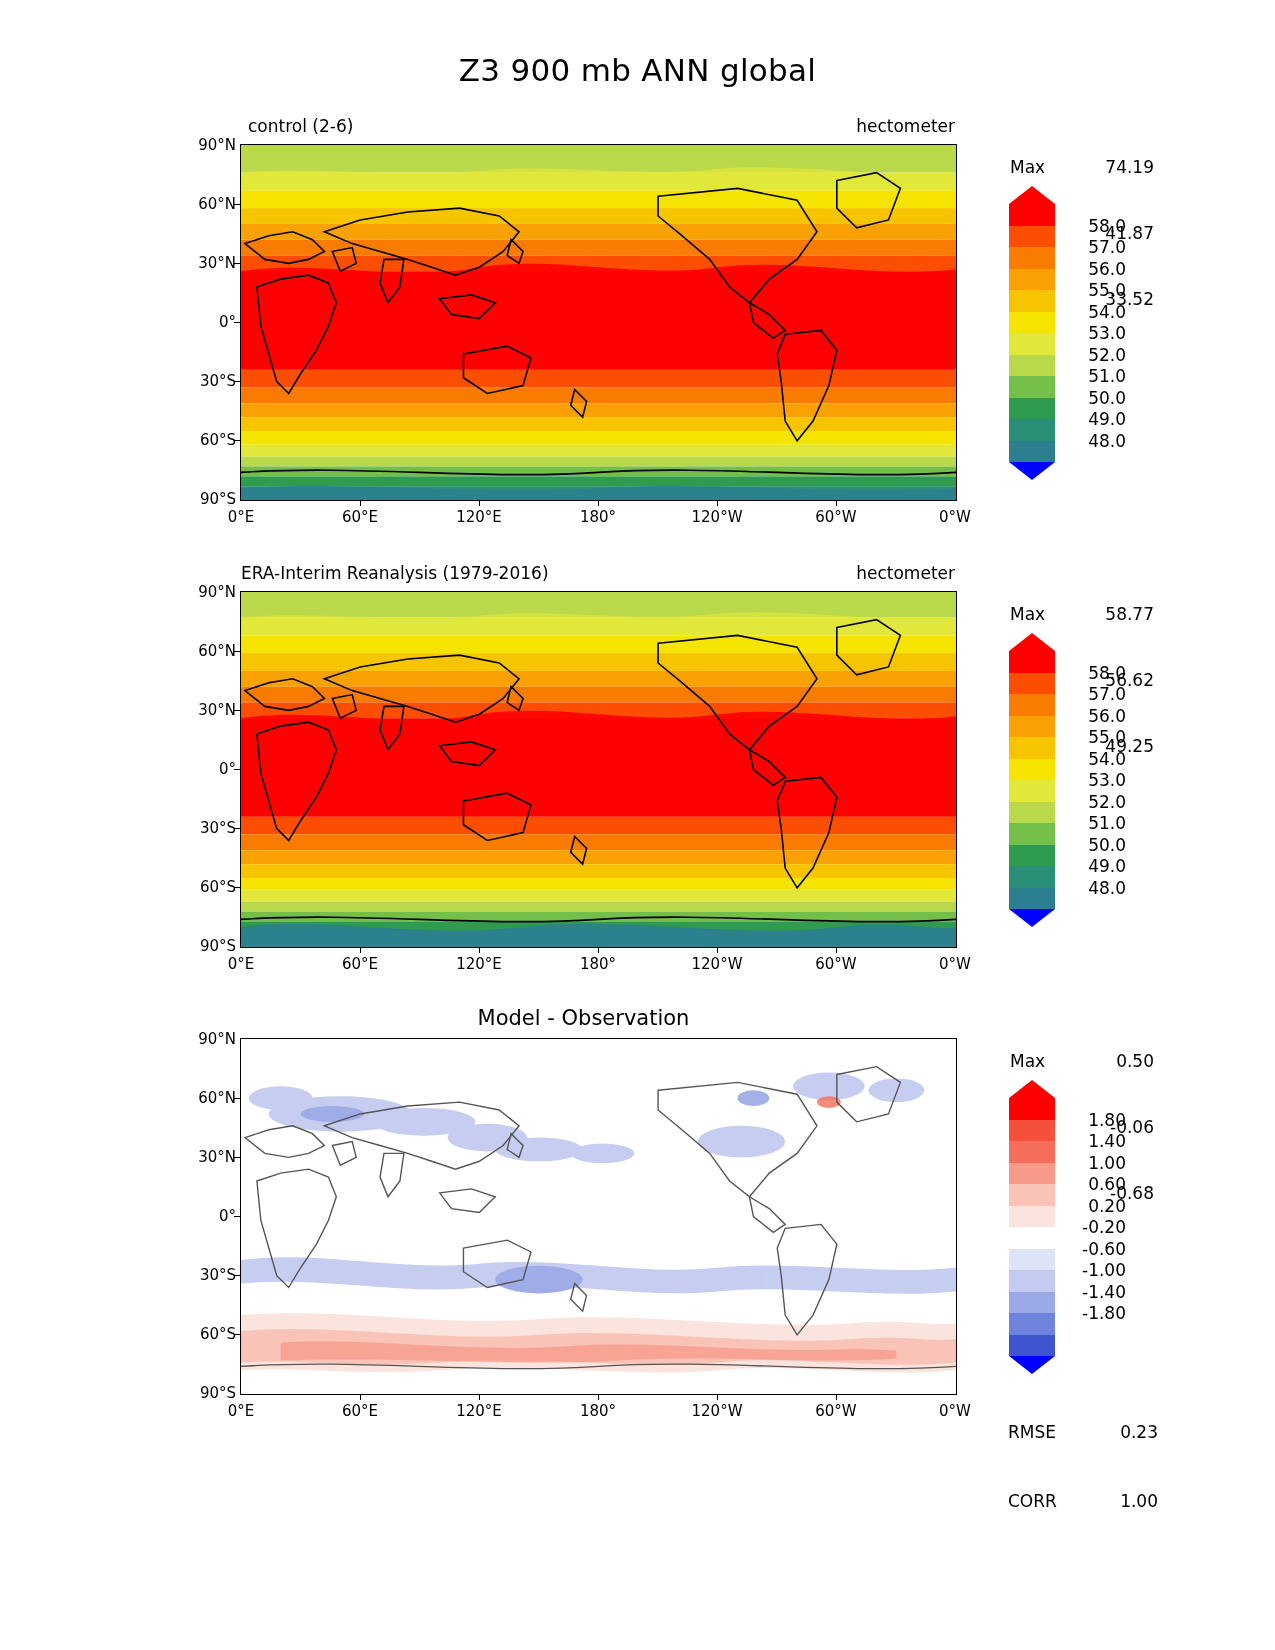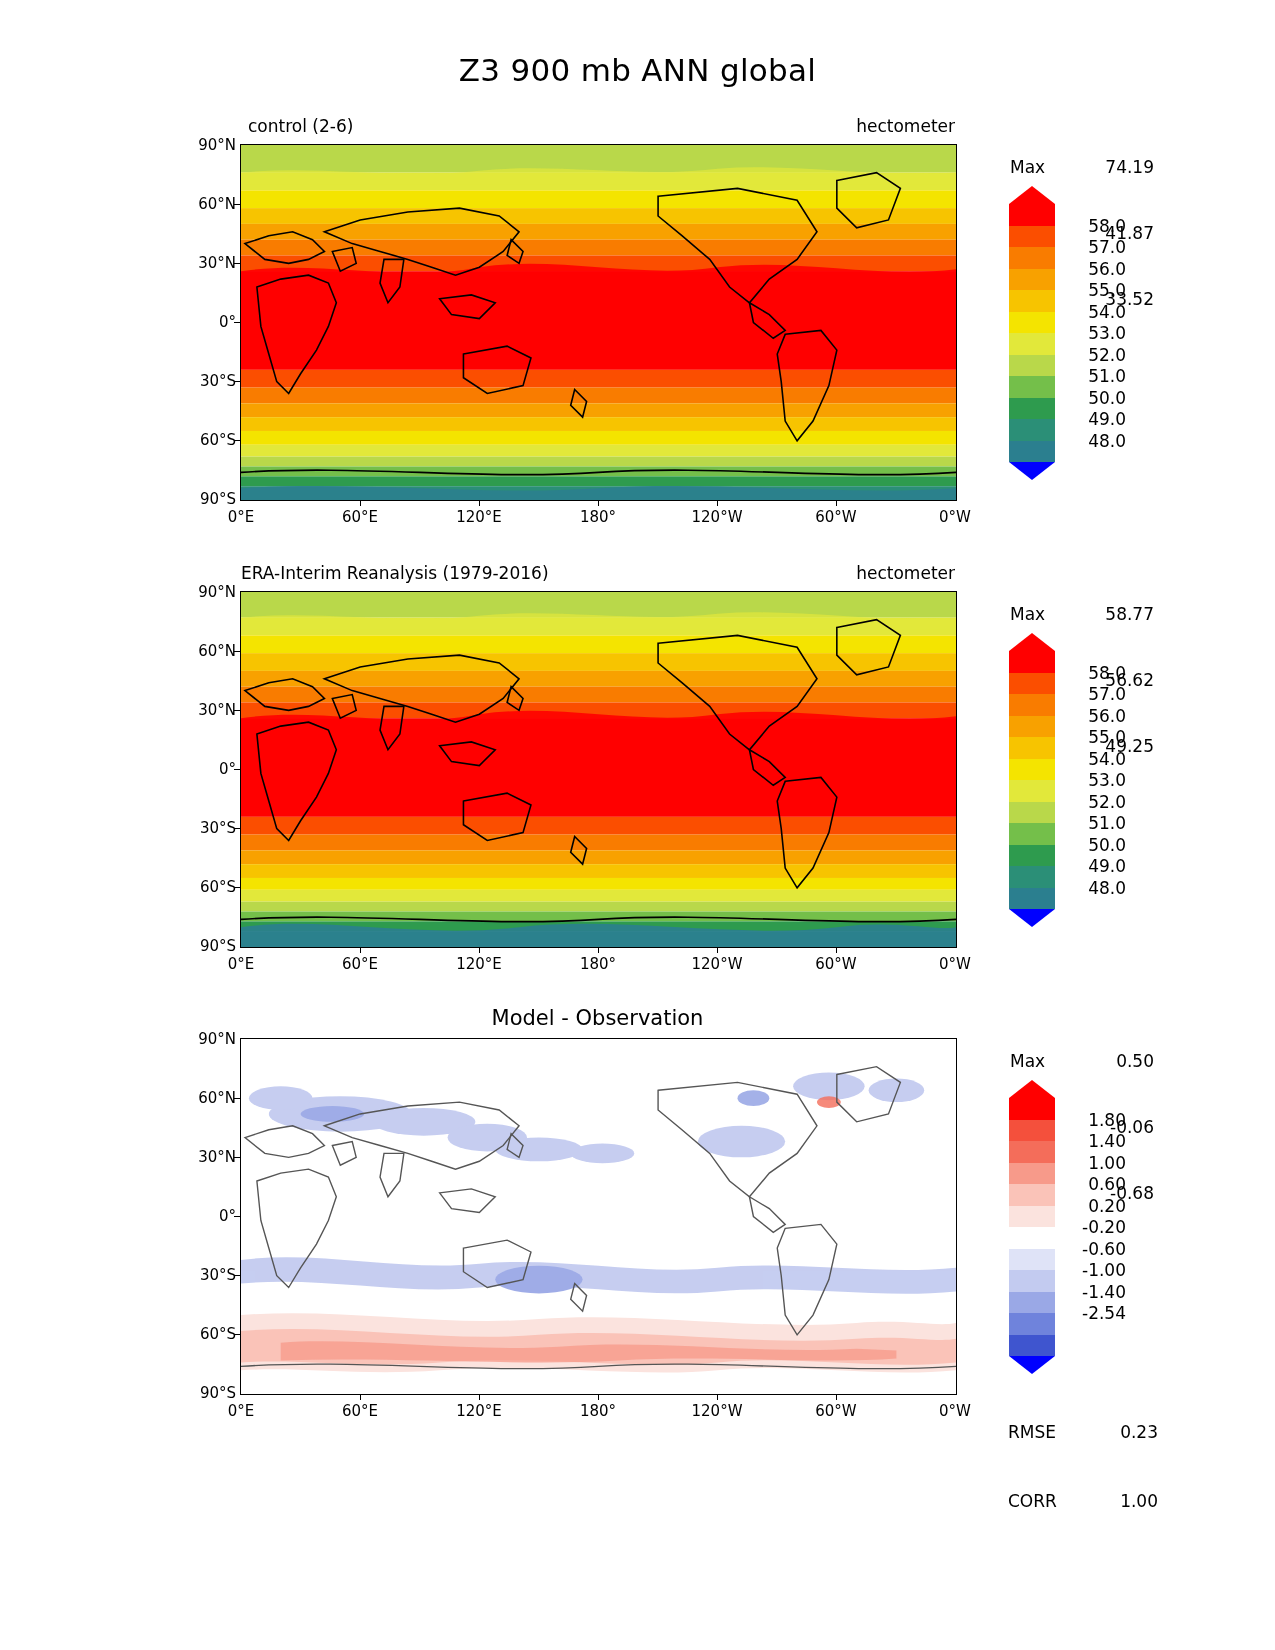--- a/index.html
+++ b/index.html
@@ -416,21 +416,21 @@
     <span style="top:168.5px;">52.0</span>
     <span style="top:190px;">51.0</span>
     <span style="top:211.5px;">50.0</span>
     <span style="top:233px;">49.0</span>
     <span style="top:254.5px;">48.0</span>
   </div>
 </div>
 
 <div class="panel" style="top:0;">
 
-  <div class="panel-label-center" style="left:240px; top:1006px; width:715px;">Model - Observation</div>
+  <div class="panel-label-center" style="left:226px; top:1006px; width:715px;">Model - Observation</div>
 
   <div class="maparea" style="left:240px; top:1038px; width:715px; height:355px;">
     <svg class="mapsvg" width="715" height="355" viewBox="0 0 360 180" preserveAspectRatio="none">
       <defs>
           <clipPath id="clipC">
             <rect x="0" y="0" width="360" height="180"></rect>
           </clipPath>
         </defs>
       <g clip-path="url(#clipC)">
         <rect x="0" y="0" width="360" height="180" fill="#ffffff"></rect>
@@ -534,20 +534,20 @@
   <div class="cbar-labels" style="left:1060px; top:1080px;">
     <span style="top:39.5px;">1.80</span>
     <span style="top:61px;">1.40</span>
     <span style="top:82.5px;">1.00</span>
     <span style="top:104px;">0.60</span>
     <span style="top:125.5px;">0.20</span>
     <span style="top:147px;">-0.20</span>
     <span style="top:168.5px;">-0.60</span>
     <span style="top:190px;">-1.00</span>
     <span style="top:211.5px;">-1.40</span>
-    <span style="top:233px;">-2.54</span>
+    <span style="top:233px;">-1.80</span>
   </div>
 
   <div class="footer-stats" style="left:1008px; top:1375px;">
     <span class="row" style="display:block; width:160px;"><span style="display:inline-block;width:78px;">RMSE</span><span style="display:inline-block;width:72px;text-align:right;">0.23</span></span>
     <span class="row" style="display:block; width:160px;"><span style="display:inline-block;width:78px;">CORR</span><span style="display:inline-block;width:72px;text-align:right;">1.00</span></span>
   </div>
 </div>
 
 </body></html>

